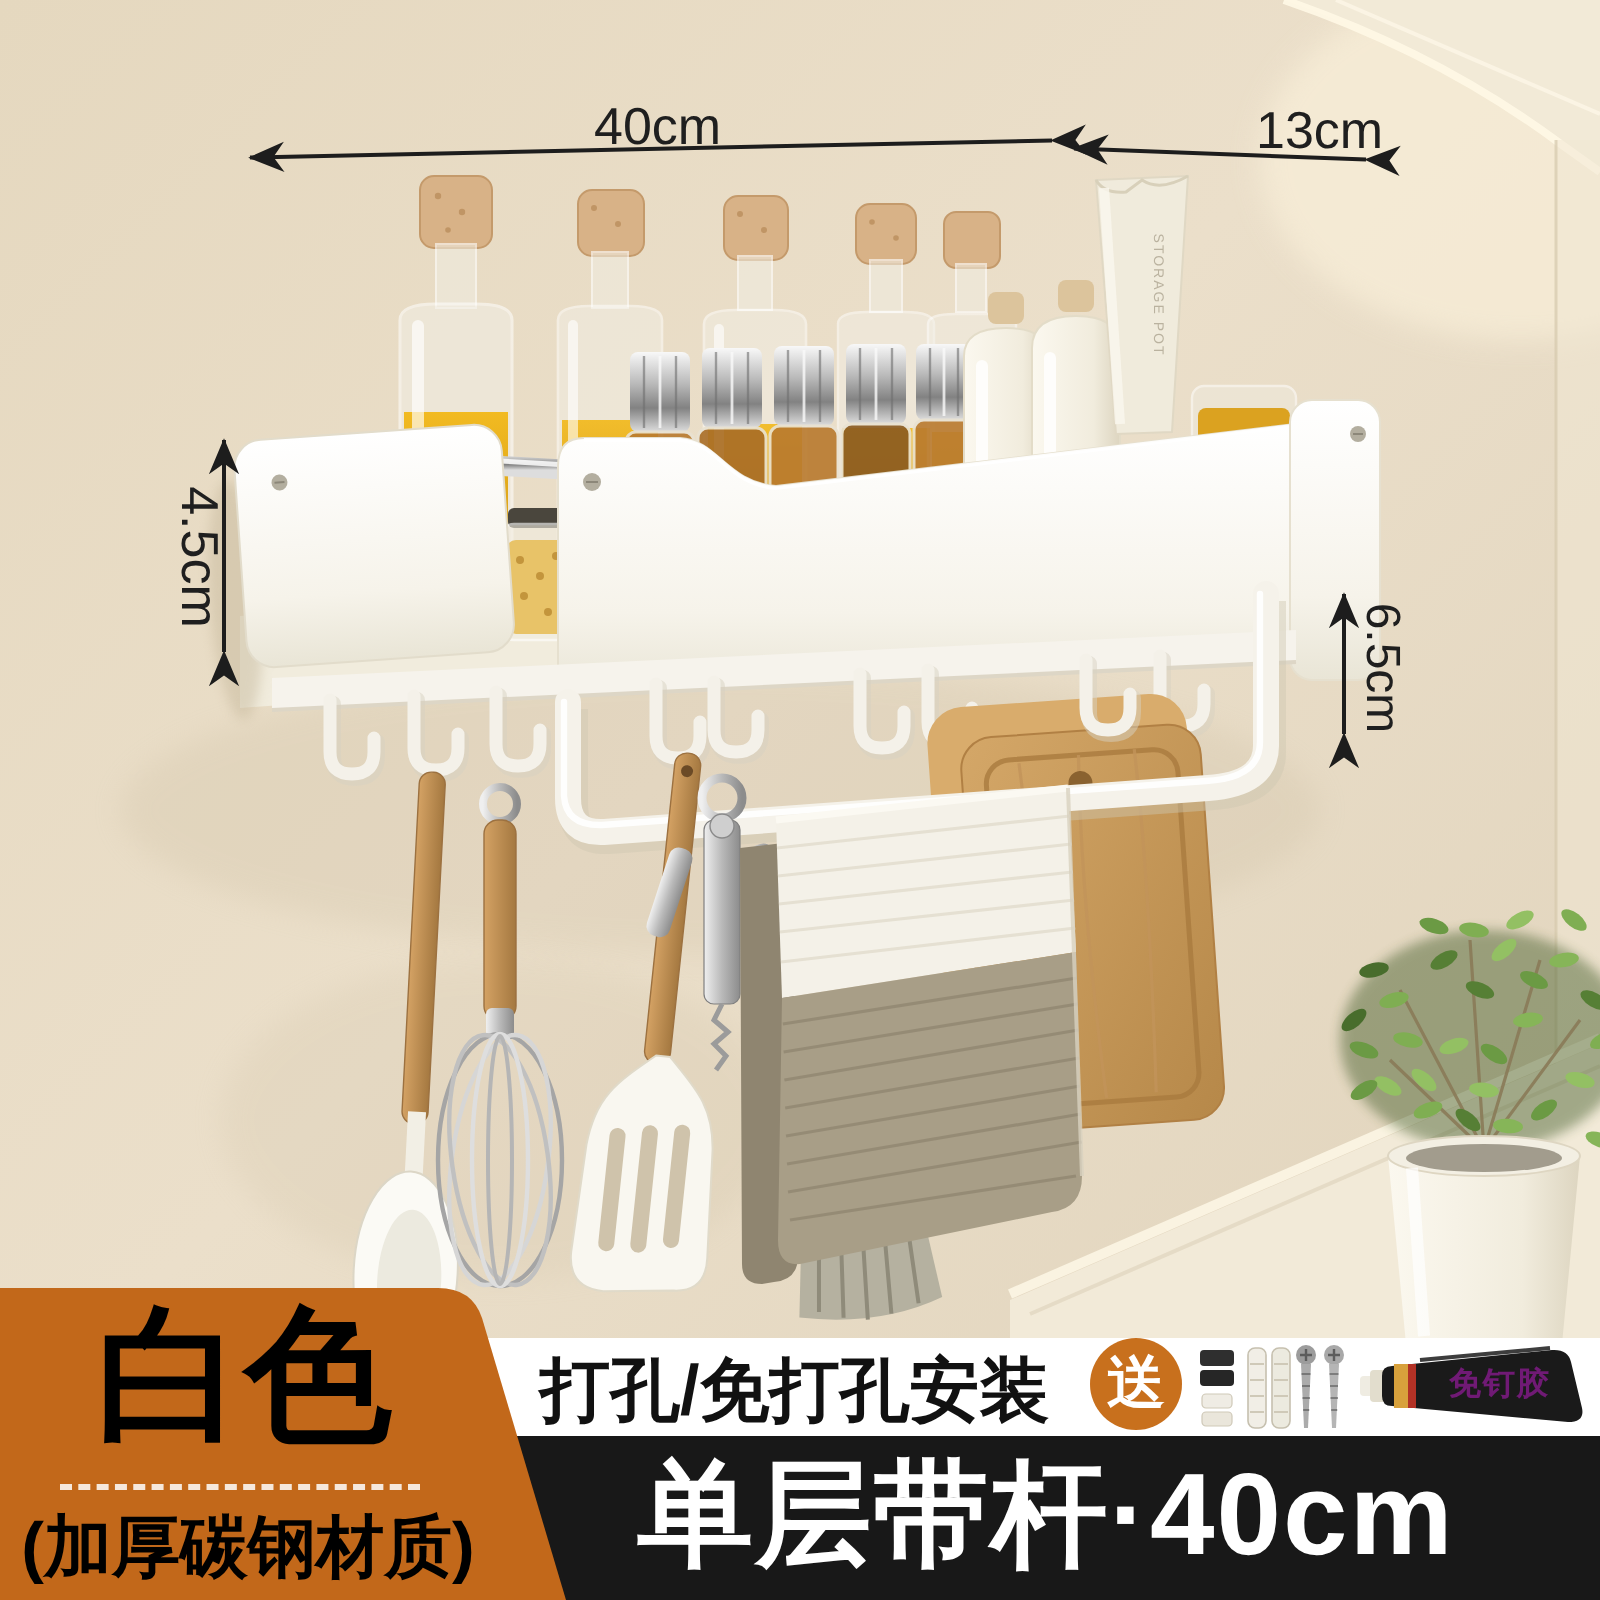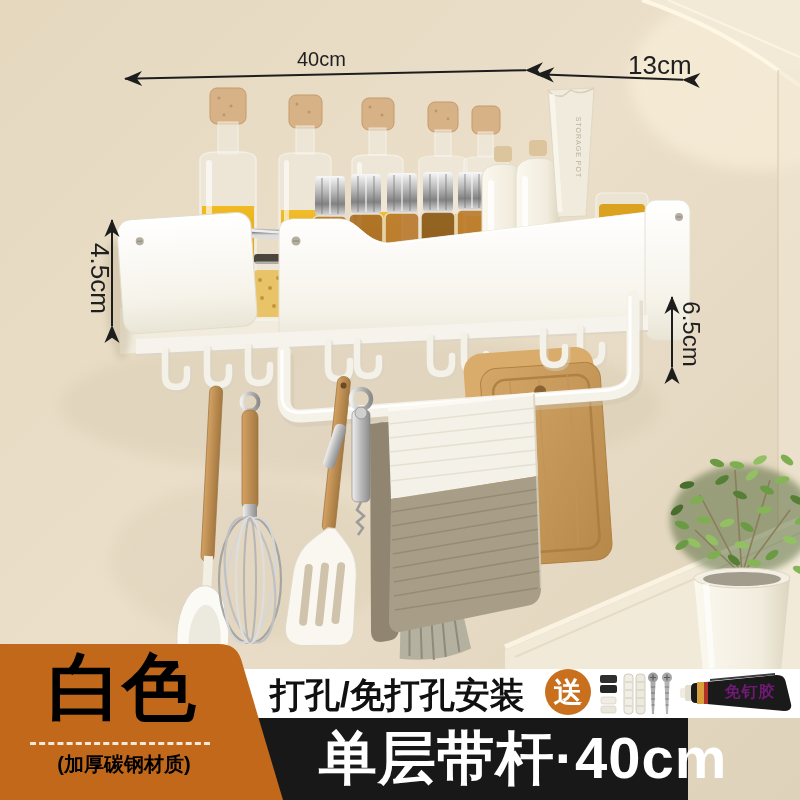--- a/index.html
+++ b/index.html
@@ -6,27 +6,27 @@
   .stage{position:relative;width:800px;height:800px;overflow:hidden;background:#e7dbc4;}
   .stage svg.scene{position:absolute;left:0;top:0;z-index:0;}
   .dim{position:absolute;z-index:2;color:#1f1f1f;font-weight:500;white-space:nowrap;}
   .dim.rot{transform:rotate(90deg);transform-origin:center center;}
   .band-white{position:absolute;left:0;top:669px;width:800px;height:49px;background:#ffffff;z-index:3;padding-left:44px;}
   .install-text{position:absolute;left:270px;top:3px;font-size:35px;font-weight:900;color:#111111;letter-spacing:0px;white-space:nowrap;}
   .gift-circle{position:absolute;left:545px;top:0px;width:46px;height:46px;border-radius:50%;background:#c8701d;color:#ffffff;font-size:29px;font-weight:900;text-align:center;line-height:46px;}
   .hw-icons{position:absolute;left:600px;top:3px;}
   .glue{position:absolute;left:680px;top:2px;}
   .glue-label{position:absolute;left:712px;top:13px;width:76px;text-align:center;font-size:16px;font-weight:900;color:#701a75;letter-spacing:1px;white-space:nowrap;}
-  .bar-black{position:absolute;left:0;top:718px;width:688px;height:82px;background:#181818;z-index:3;}
+  .bar-black{position:absolute;left:0;top:718px;width:800px;height:82px;background:#181818;z-index:3;}
   .product-spec{position:absolute;left:246px;top:0px;width:554px;height:82px;line-height:80px;text-align:center;color:#ffffff;font-size:58px;font-weight:900;letter-spacing:1px;white-space:nowrap;}
   .orange-svg{position:absolute;left:0;top:640px;z-index:4;}
   .orange-text{position:absolute;z-index:5;color:#000000;text-align:center;white-space:nowrap;}
   .color-name{left:0;top:648px;width:244px;font-size:74px;font-weight:900;line-height:80px;}
   .divider-dashed{position:absolute;z-index:5;left:30px;top:742px;width:180px;border-top:3px dashed rgba(255,255,255,0.85);}
-  .material-note{left:0;top:751px;width:248px;font-size:20px;font-weight:600;}
+  .material-note{left:0;top:751px;width:248px;font-size:34px;font-weight:600;}
   .cup-print{position:absolute;z-index:1;left:548px;top:144px;font-size:7px;letter-spacing:1px;color:rgba(150,140,118,0.6);transform:rotate(90deg);transform-origin:center center;white-space:nowrap;}
 </style>
 </head>
 <body>
 
 <div class="stage">
 
 <svg class="scene" width="800" height="800" viewBox="0 0 800 800">
   <defs>
     <linearGradient id="wallG" x1="0" y1="0" x2="1" y2="1">
@@ -397,21 +397,21 @@
   </g>
 
   <g stroke="#1d1d1d" stroke-width="2" fill="none">
     <line x1="125" y1="78.8" x2="526" y2="70.2" marker-start="url(#ah)" marker-end="url(#ah)"></line>
     <line x1="537" y1="74.2" x2="683" y2="79.8" marker-start="url(#ah)" marker-end="url(#ah)"></line>
     <line x1="112" y1="220" x2="112" y2="326" marker-start="url(#ah)" marker-end="url(#ah)"></line>
     <line x1="672" y1="297" x2="672" y2="367" marker-start="url(#ah)" marker-end="url(#ah)"></line>
   </g>
 </svg>
 
-<div class="dim" style="left:297px;top:48px;font-size:20px;">40cm</div>
+<div class="dim" style="left:297px;top:48px;font-size:26px;">40cm</div>
 <div class="dim" style="left:592px;top:50px;font-size:26px;margin-left:36px;">13cm</div>
 <div class="dim rot" style="left:64px;top:263px;font-size:26px;">4.5cm</div>
 <div class="dim rot" style="left:658px;top:320px;font-size:24px;">6.5cm</div>
 
 <div class="cup-print">STORAGE POT</div>
 
 <div class="band-white">
   <div class="install-text">打孔/免打孔安装</div>
   <div class="gift-circle">送</div>
   <svg class="hw-icons" width="80" height="44" viewBox="0 0 80 44">

